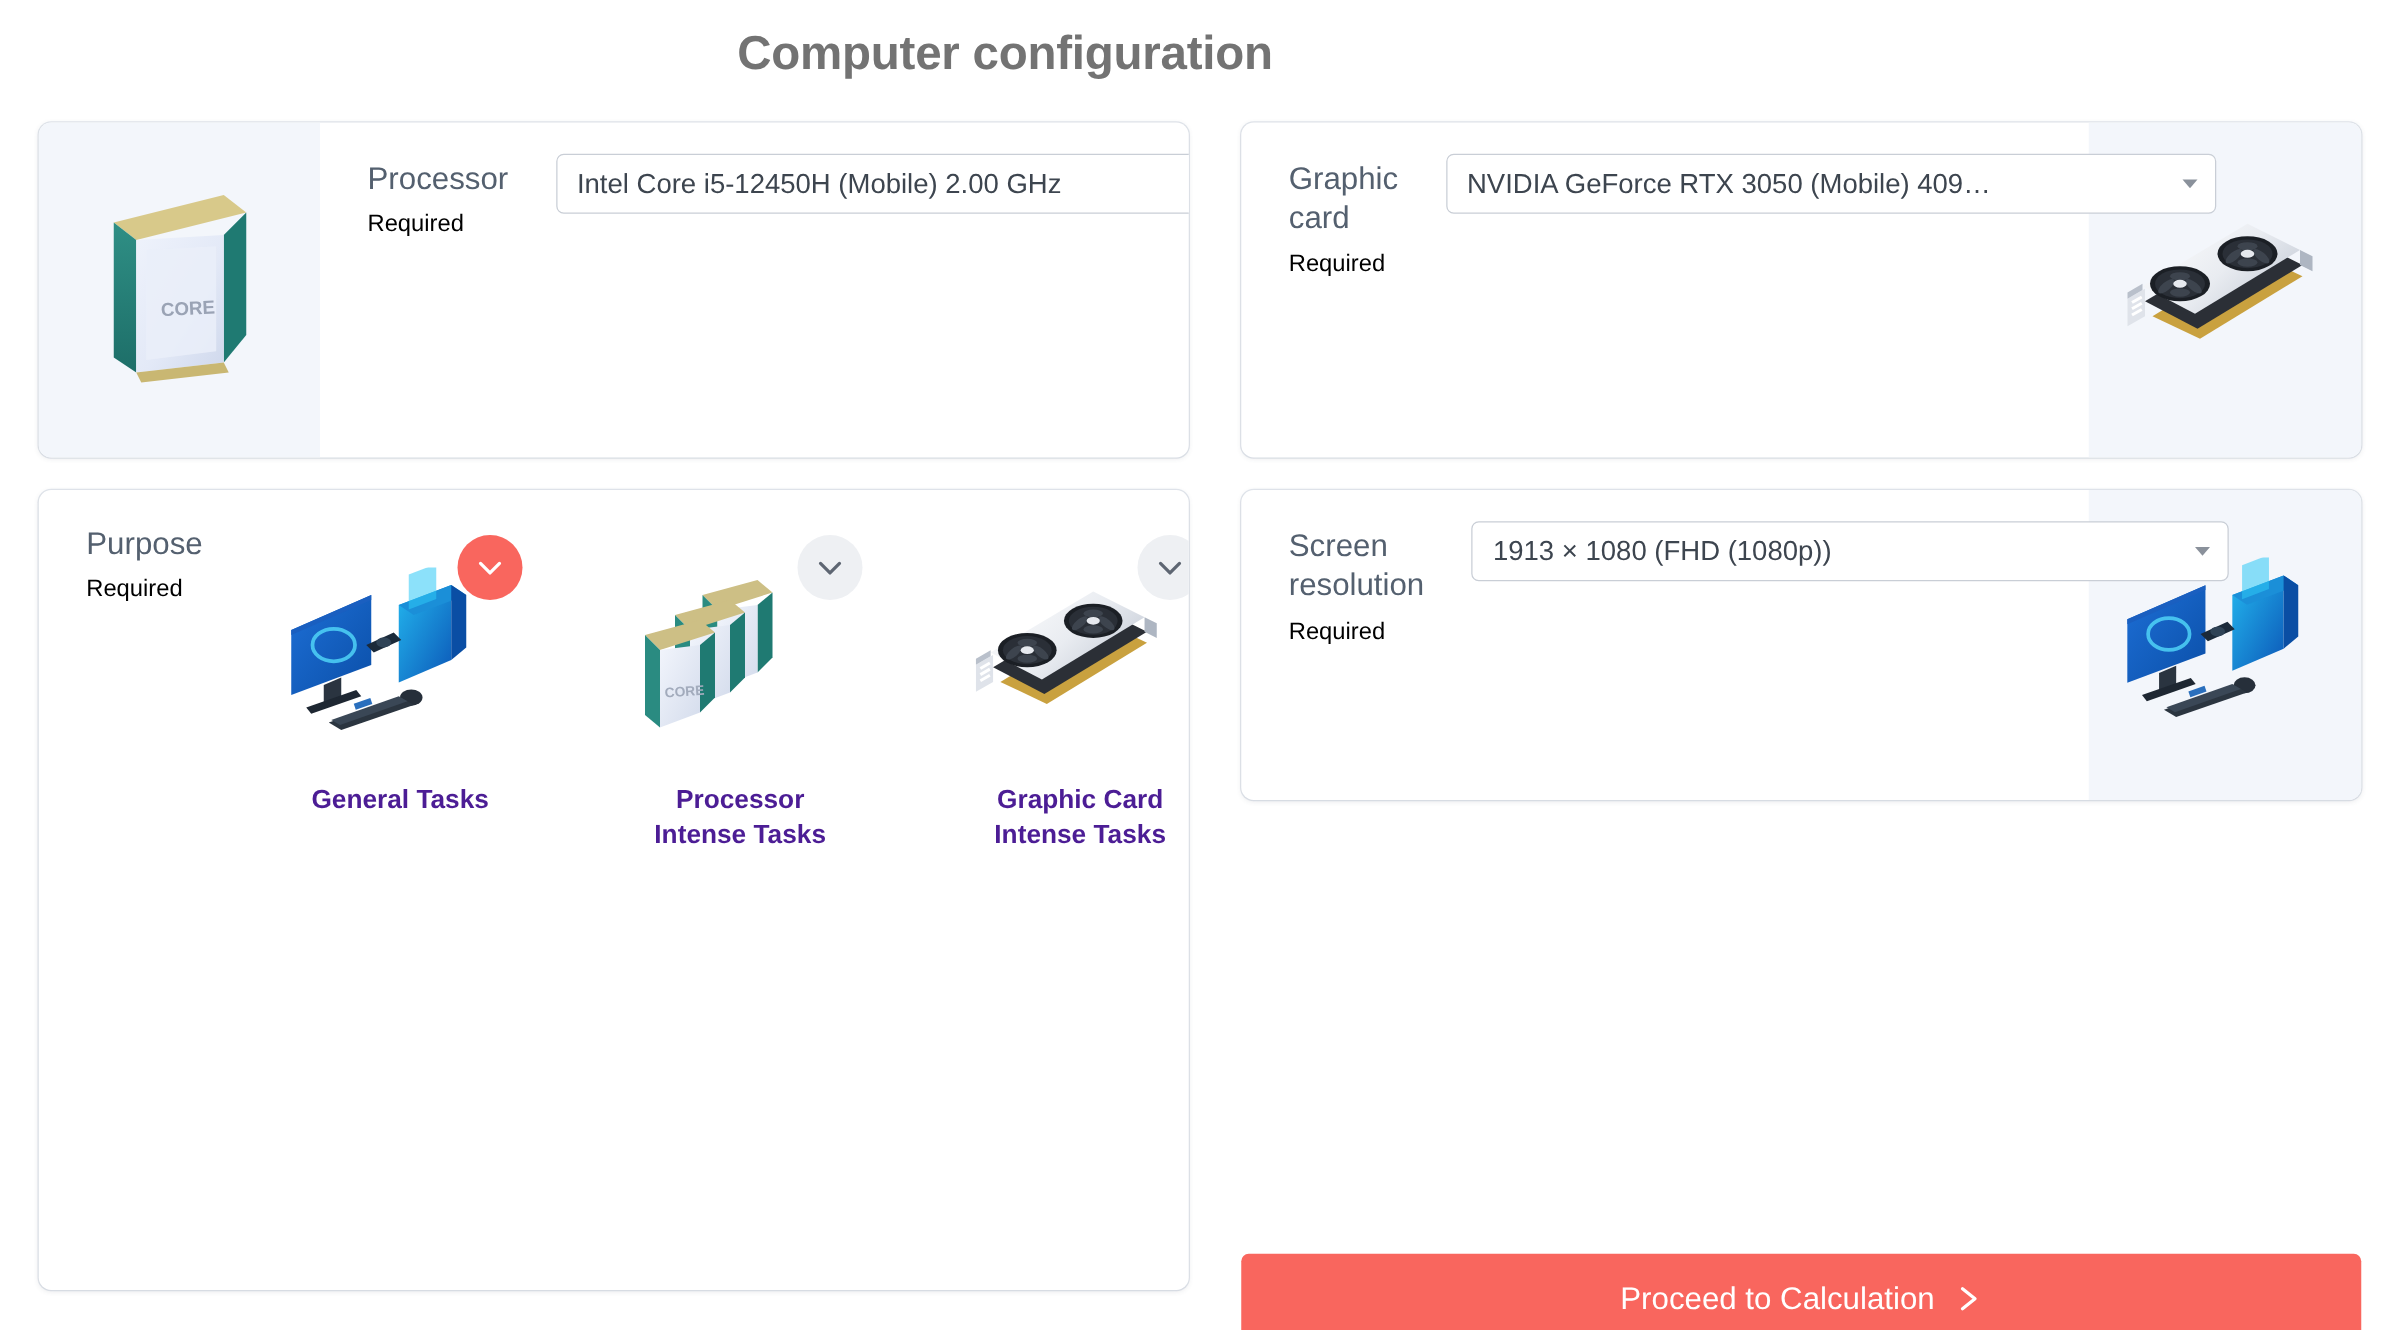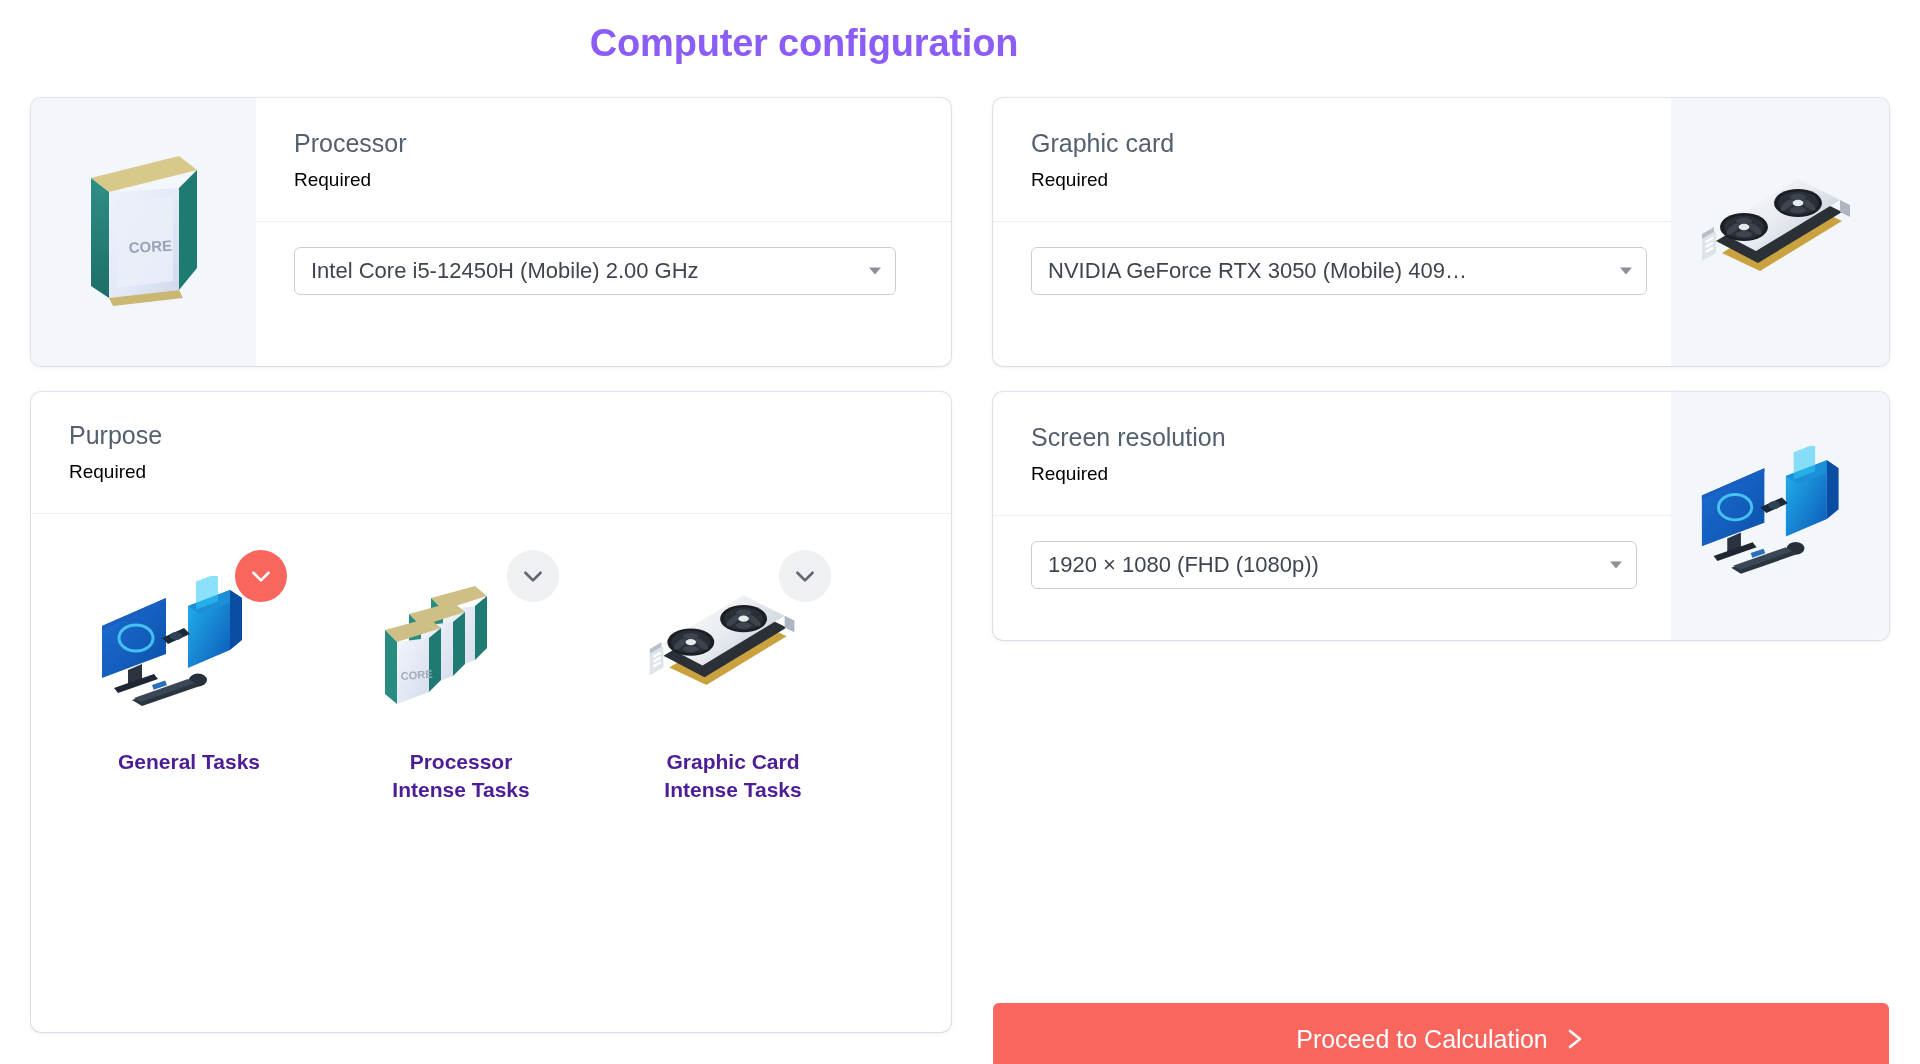--- a/index.html
+++ b/index.html
@@ -7,40 +7,40 @@
     width: 1920px; height: 1064px;
     background: #ffffff;
     font-family: "Liberation Sans", sans-serif;
     overflow: hidden;
   }
   .page { position: relative; width: 1920px; height: 1064px; background: #fff; }
 
   .page-title {
     position: absolute; top: 22px; left: 0; width: 1608px;
     text-align: center;
-    font-size: 38px; font-weight: bold; color: #8b5cf6;
+    font-size: 38px; font-weight: bold; color: #737373;
     letter-spacing: -0.2px;
   }
 
   
   .card {
     position: absolute;
     background: #ffffff;
     border-radius: 10px;
     box-shadow: 0 1px 4px rgba(60,70,90,0.10), 0 0 0 1px rgba(225,229,236,0.9);
     overflow: hidden;
   }
   .card-inner { display: flex; width: 100%; height: 100%; }
 
   .img-pane {
     background: #f3f6fb;
     display: flex; align-items: center; justify-content: center;
     flex: 0 0 auto;
   }
-  .body-pane { flex: 1 1 auto; display: flex; flex-direction: column; min-width: 0; }
+  .body-pane { flex: 1 1 auto; display: flex; min-width: 0; }
 
   .head-block { padding: 30px 0 0 38px; }
   .head-title { font-size: 25px; color: #54606f; line-height: 1.25; }
   .head-req  { font-size: 19px; color: #000000; margin-top: 10px; }
 
   .divider { height: 1px; background: #eceff4; margin-top: 30px; }
 
   .select-block { padding: 25px 0 0 38px; }
 
   .select {
@@ -395,21 +395,21 @@
   <div class="card" id="resolution-card" style="left:993px; top:392px; width:896px; height:248px;">
     <div class="card-inner">
       <div class="body-pane">
         <div class="head-block">
           <div class="head-title">Screen resolution</div>
           <div class="head-req">Required</div>
         </div>
         <div class="divider"></div>
         <div class="select-block">
           <div class="select" style="width:606px;">
-            <span>1920 × 1080 (FHD (1080p))</span>
+            <span>1913 × 1080 (FHD (1080p))</span>
             <span class="caret"></span>
           </div>
         </div>
       </div>
       <div class="img-pane" style="width:218px;">
         <svg width="168" height="140" viewBox="0 0 172 142">
           <defs>
             <linearGradient id="scr2" x1="0" y1="0" x2="1" y2="1">
               <stop offset="0%" stop-color="#1d6fd6"></stop>
               <stop offset="100%" stop-color="#0b4fa8"></stop>

